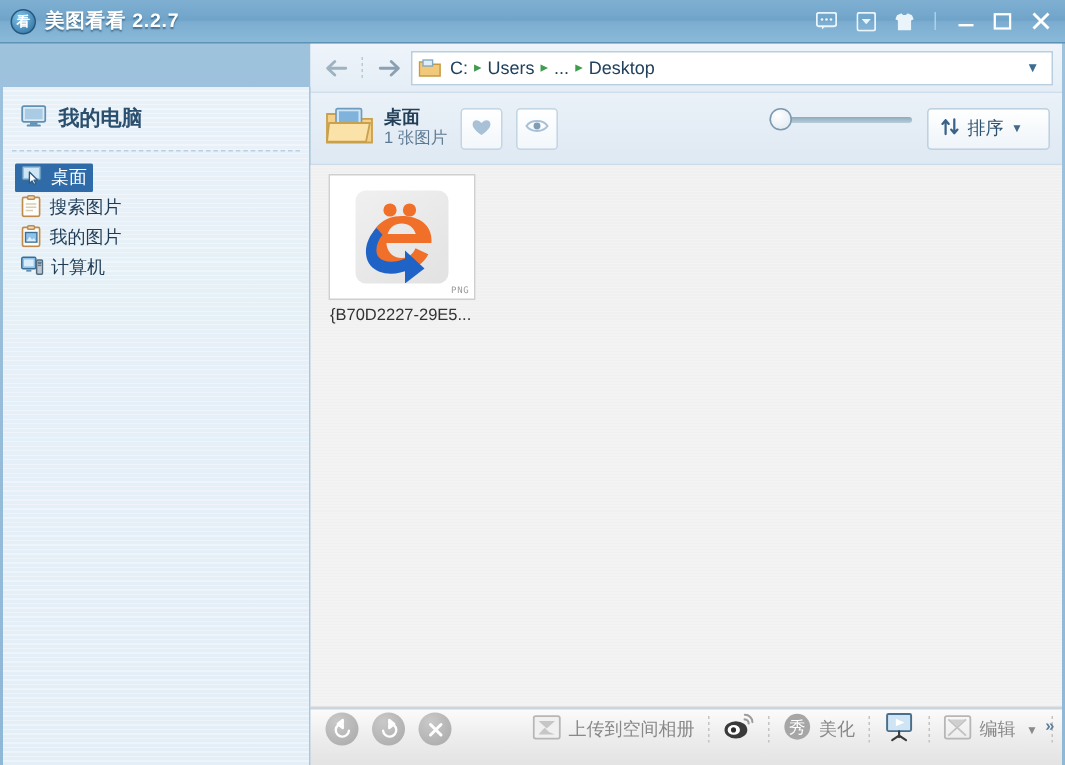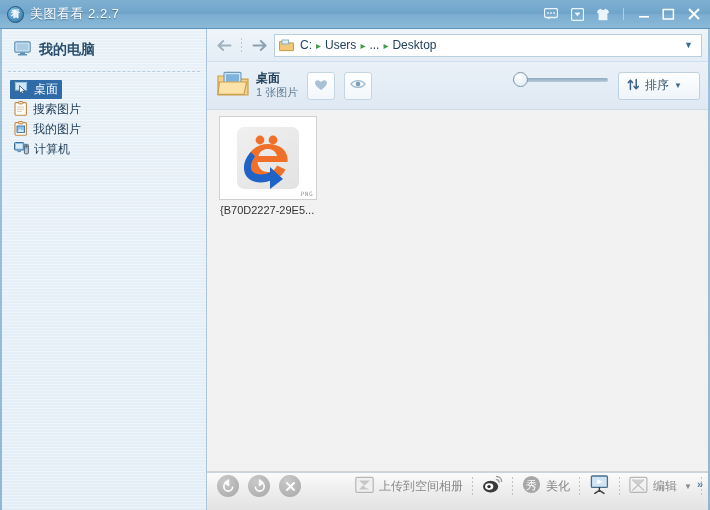--- a/index.html
+++ b/index.html
@@ -25,21 +25,21 @@
   }
   .title-left{display:flex;align-items:center;padding-left:7px;gap:6px;}
   .logo{
     width:15px;height:15px;border-radius:50%;
     background:radial-gradient(circle at 35% 30%,#7fc3ea,#2b6c9c);
     border:1px solid #1d5party;border:1px solid #23577e;
     color:#fff;font-size:9px;line-height:15px;text-align:center;
     font-weight:bold;
   }
   .app-title{
-    color:#fff;font-size:13px;font-weight:normal;
+    color:#fff;font-size:13px;font-weight:bold;
     text-shadow:0 1px 1px rgba(20,60,90,.55);
     letter-spacing:.5px;
   }
   .title-right{
     position:absolute;right:4px;top:0;height:28px;
     display:flex;align-items:center;gap:0px;
   }
   .tb-btn{
     width:26px;height:22px;display:flex;align-items:center;justify-content:center;
     color:#eaf4fb;
@@ -62,20 +62,21 @@
 
   
   .sidebar{
     width:205px;flex:0 0 205px;
     background:
       repeating-linear-gradient(0deg,rgba(255,255,255,.0) 0 2px,rgba(255,255,255,.35) 2px 3px),
       linear-gradient(180deg,#e8f1f8 0%,#e3eef7 100%);
     border-right:1px solid #a8c6dc;
     box-sizing:border-box;
     position:relative;
+    margin-top:29px;
   }
   .sb-header{
     display:flex;align-items:center;gap:8px;
     padding:12px 0 12px 12px;
   }
   .sb-header .label{
     font-size:14px;font-weight:bold;color:#2b4f6e;
   }
   .sb-divider{
     border-top:1px dashed #b9cfe0;margin:0 6px 6px 6px;

